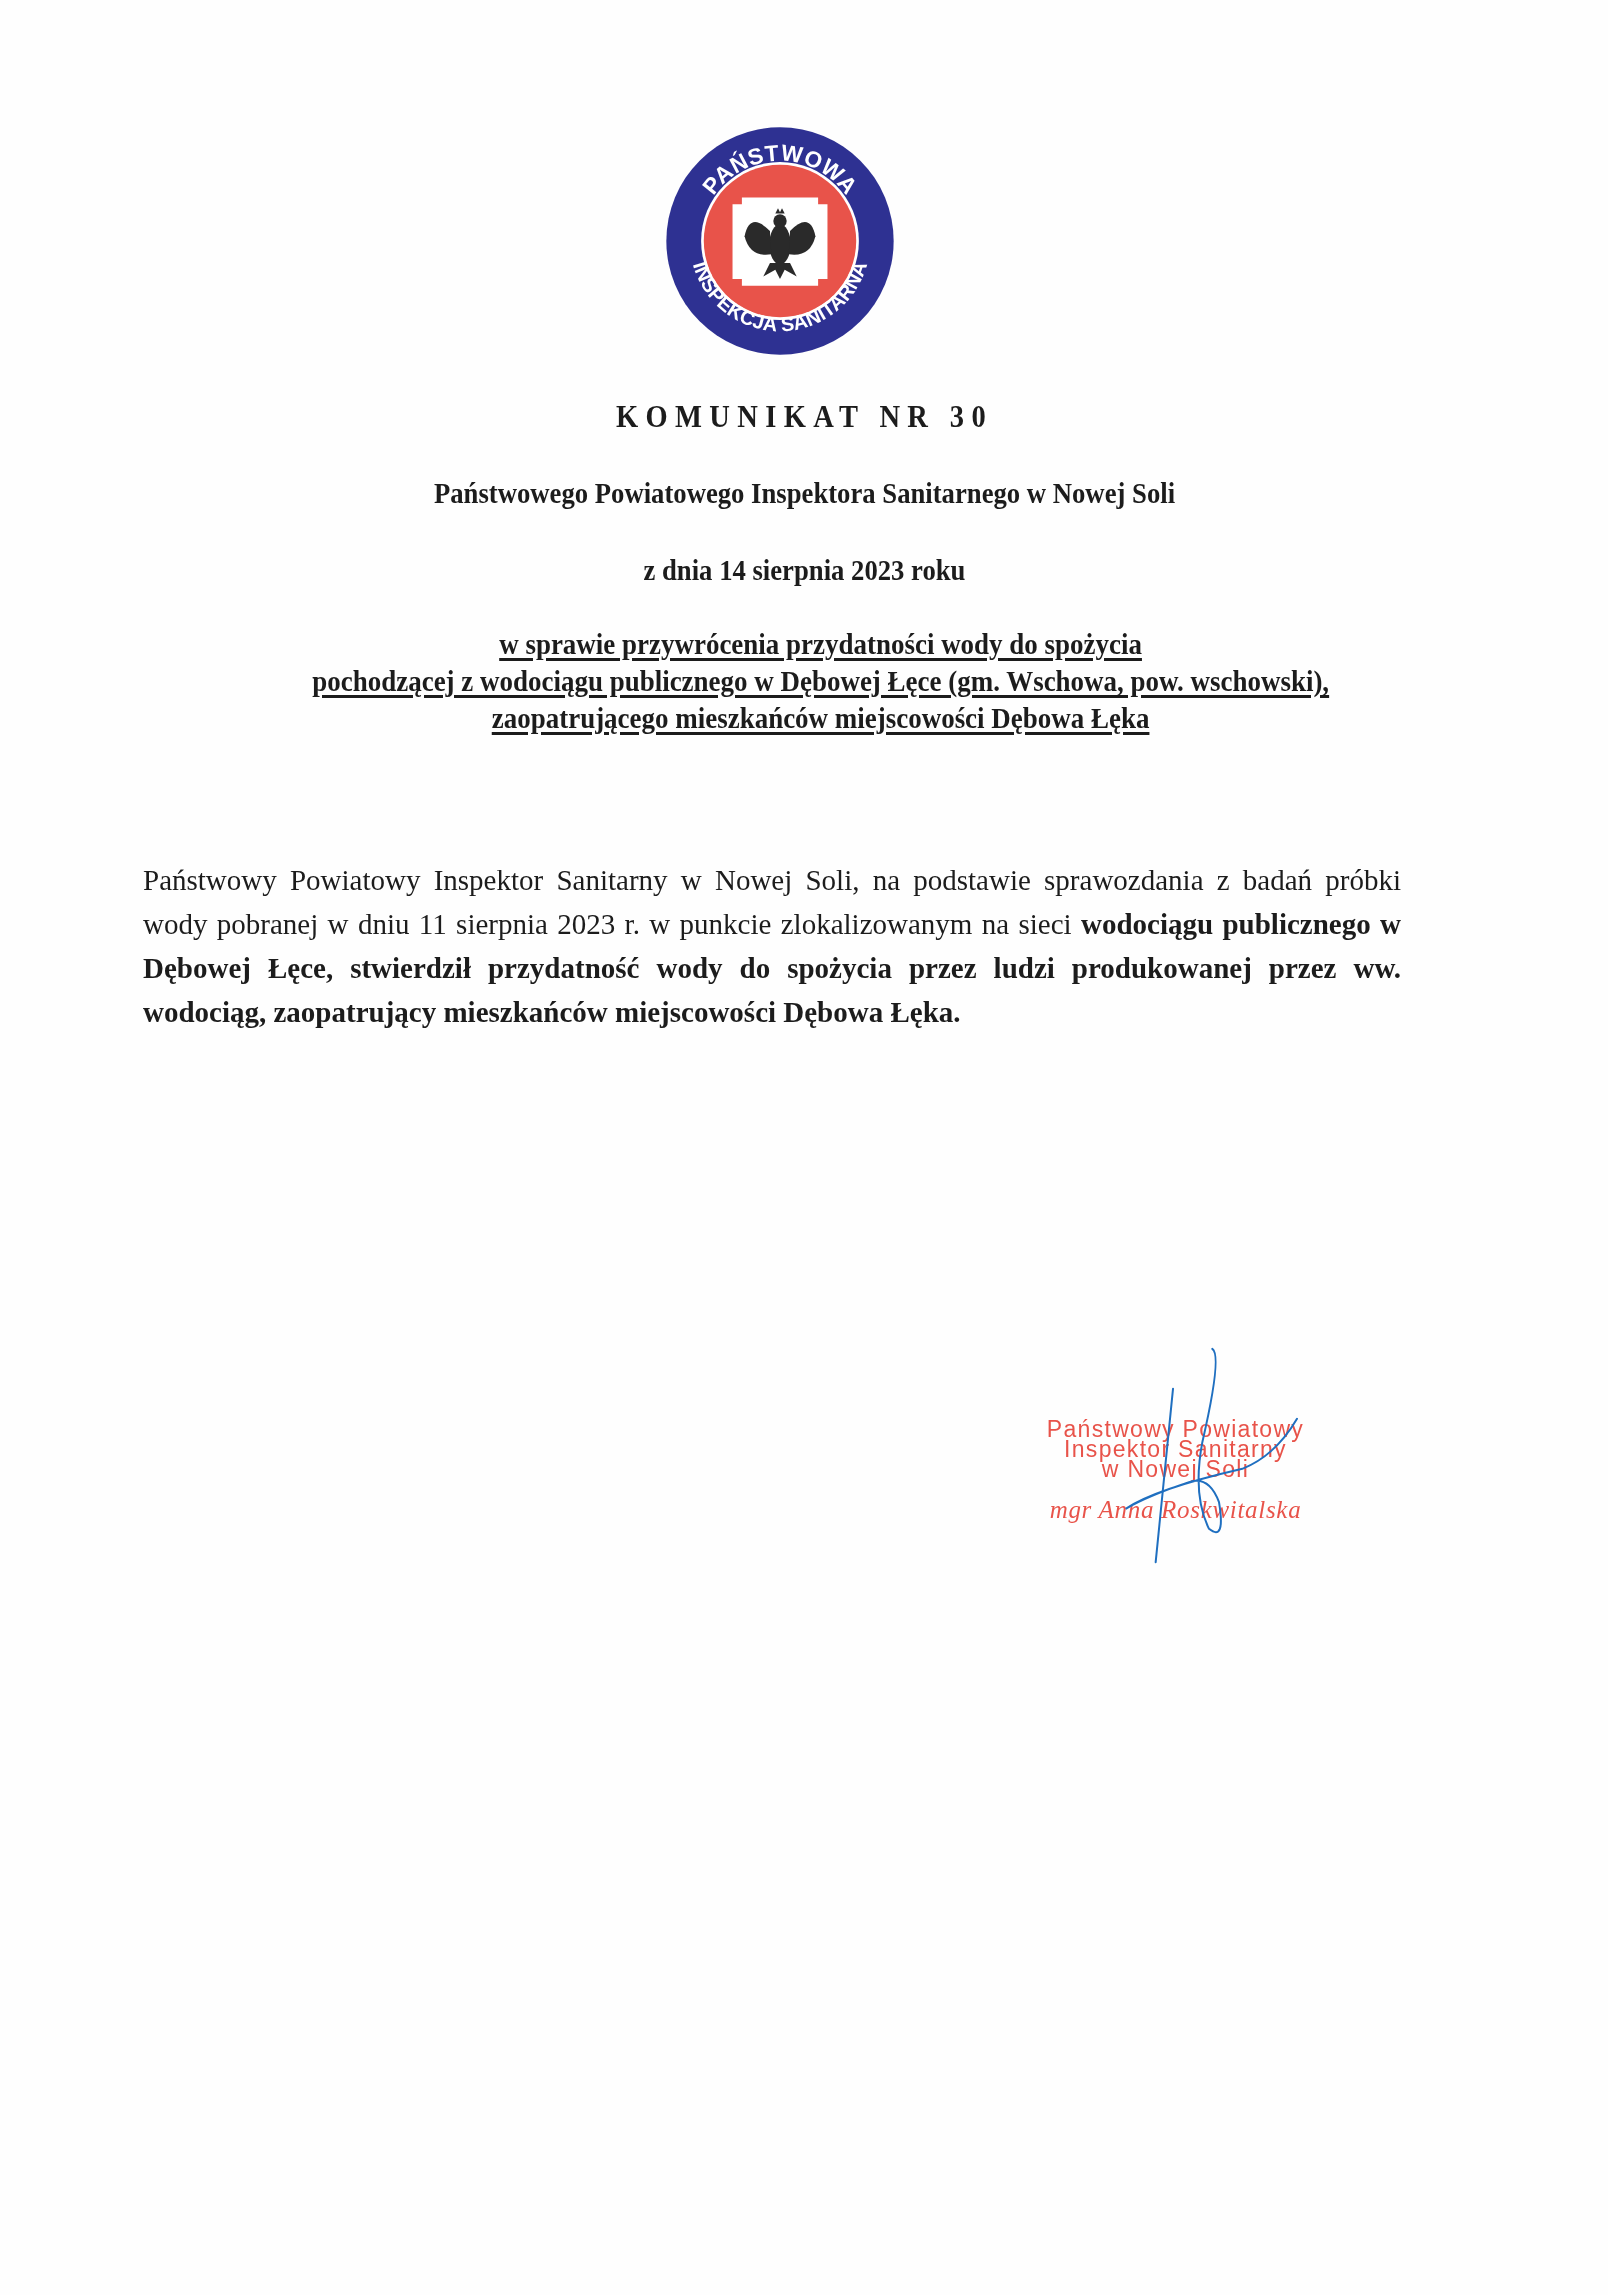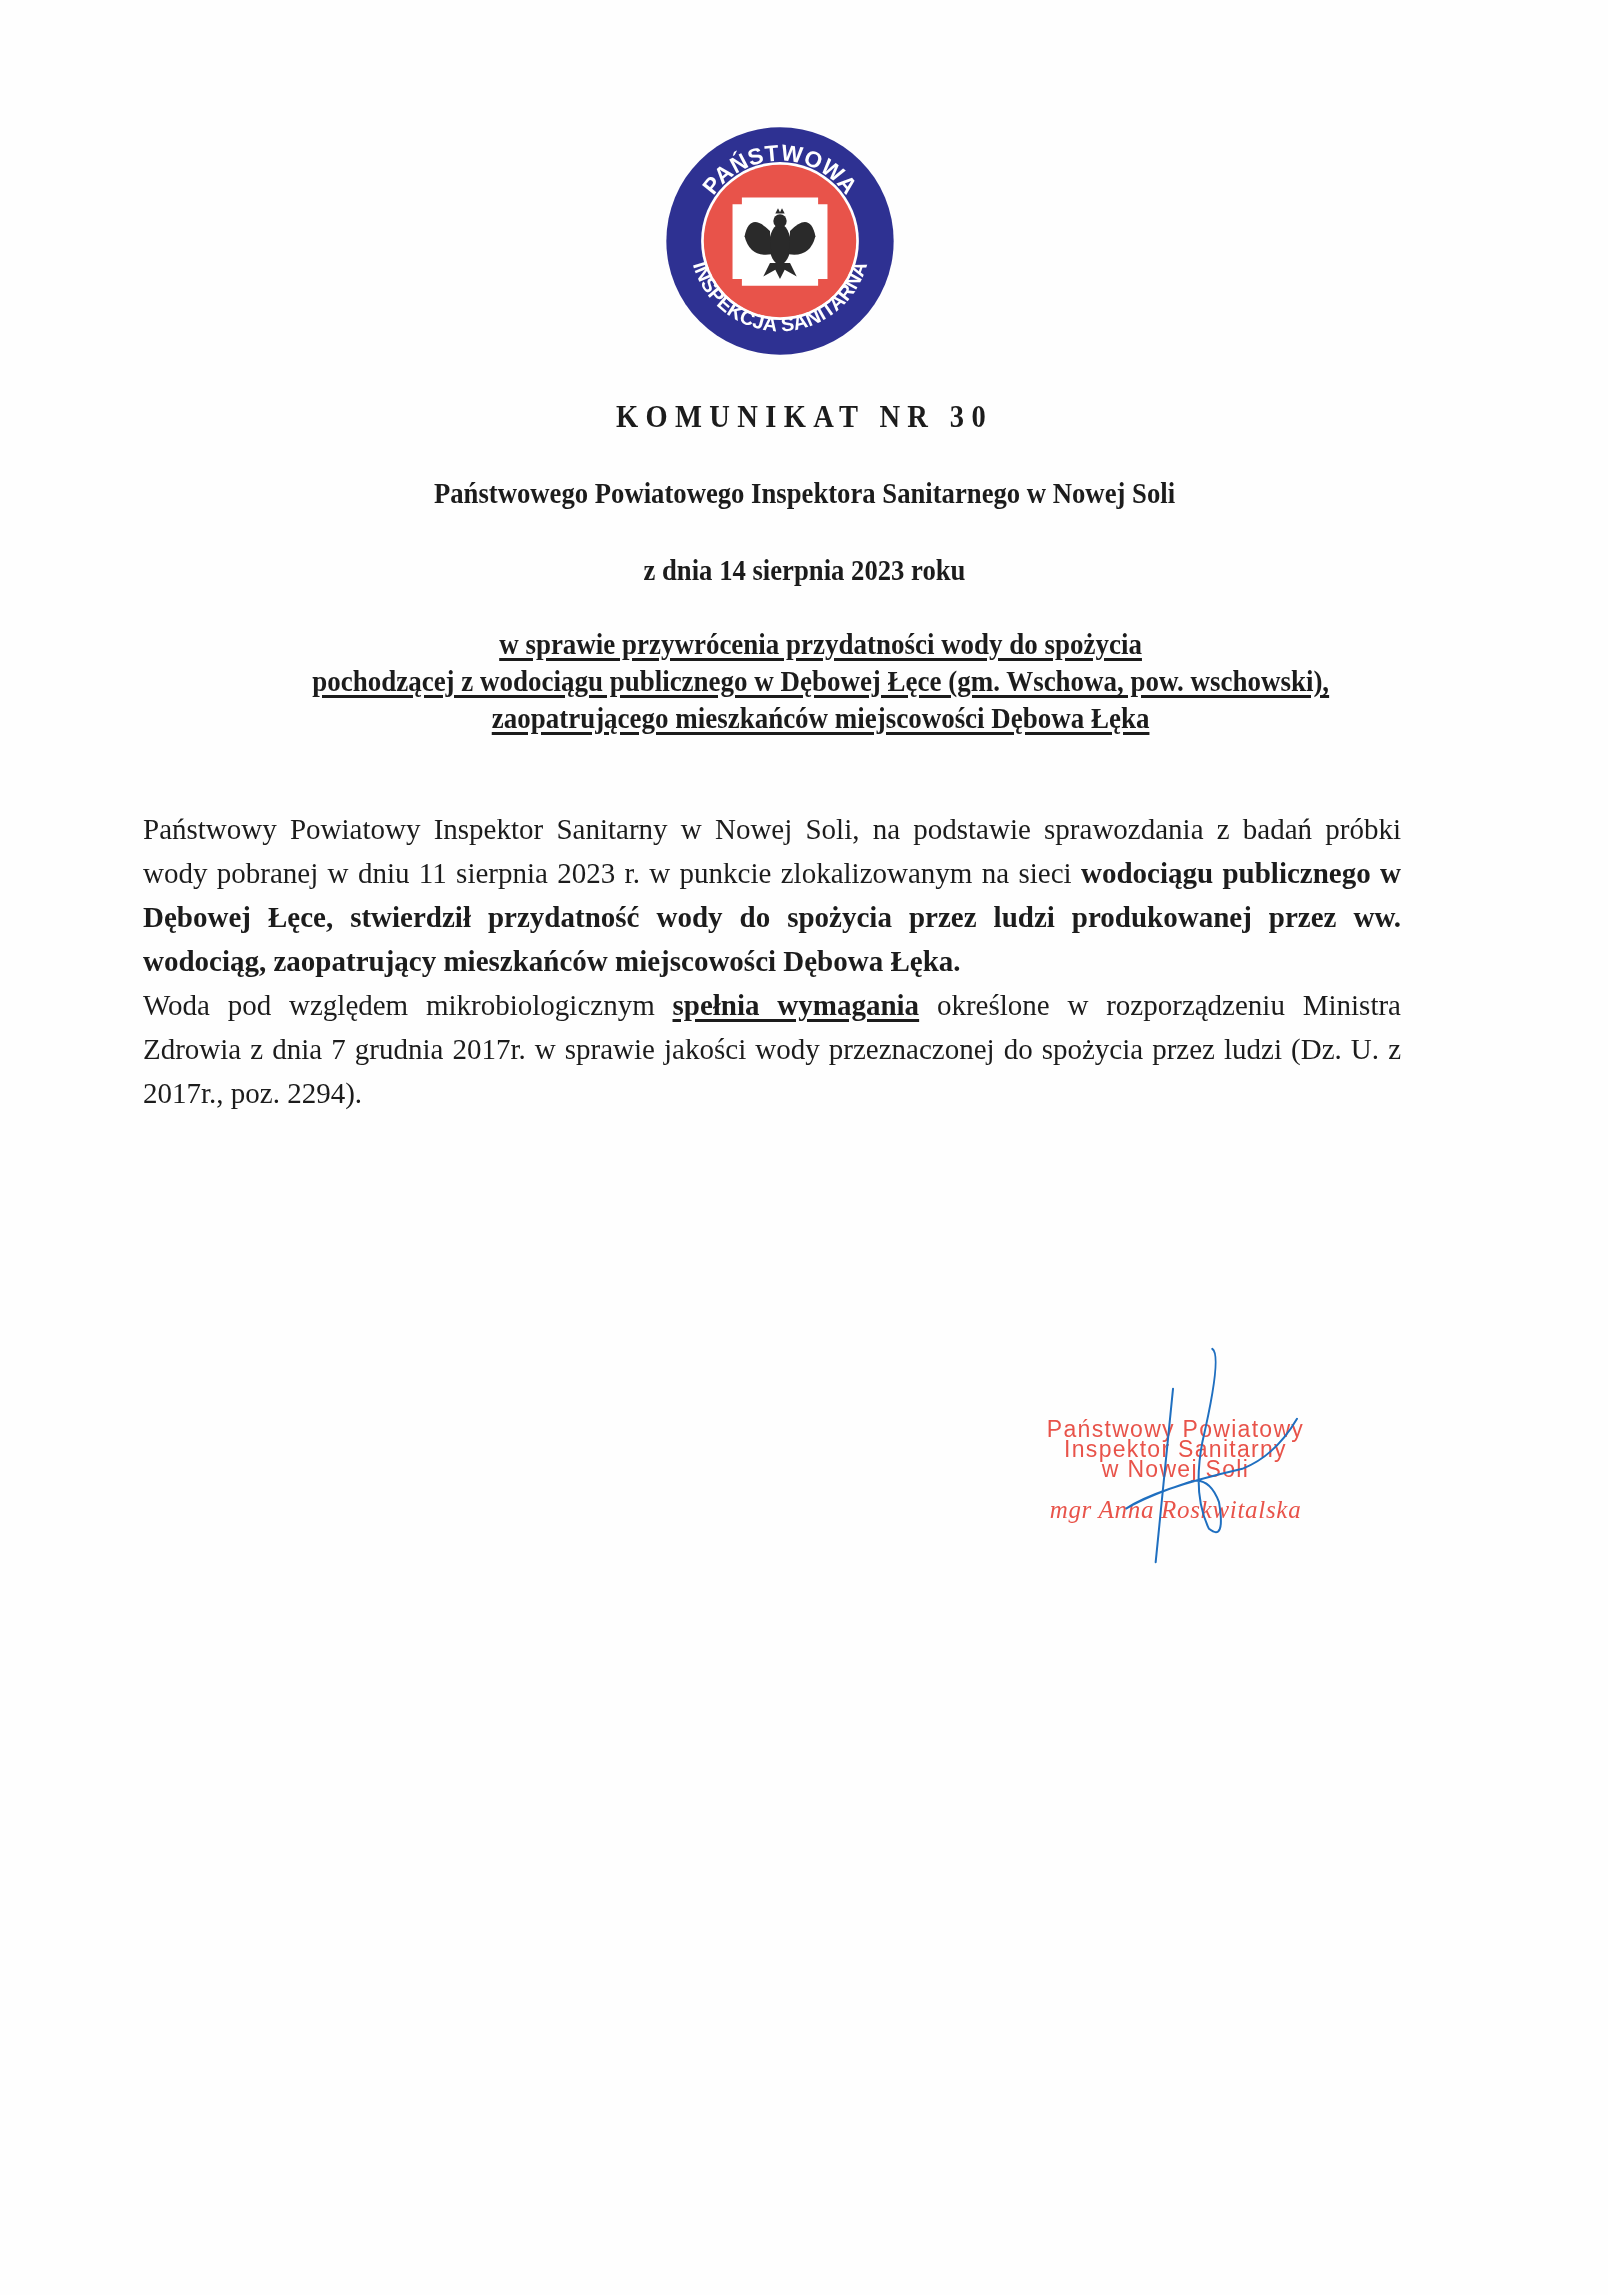--- a/index.html
+++ b/index.html
@@ -16,21 +16,21 @@
     .authority { top: 477px; font-size: 29px; transform: scaleX(0.92); }
     .date { top: 554px; font-size: 29px; transform: scaleX(0.92); }
 
     .subject { position: absolute; left: 16px; width: 1609px; top: 626px; text-align: center;
                font-weight: bold; font-size: 29px; line-height: 37px; }
     .subject div { display: block; }
     .subject span { text-decoration: underline; text-decoration-thickness: 2.7px; text-underline-offset: 4px;
                     display: inline-block; transform: scaleX(0.93); }
 
     
-    .body-text { position: absolute; left: 143px; width: 1258px; top: 807px;
+    .body-text { position: absolute; left: 143px; width: 1258px; top: 858px;
                  font-size: 29px; line-height: 44px; text-align: justify; }
     .body-text p { margin: 0; }
     .b { font-weight: bold; }
     .u { text-decoration: underline; text-decoration-thickness: 2.7px; text-underline-offset: 4px; font-weight: bold; }
 
     
     .stamp { position: absolute; left: 1022px; top: 1419px; width: 307px; text-align: center;
              color: #e8534a; font-family: "Liberation Sans", "DejaVu Sans", sans-serif; }
     .stamp .line { font-size: 23px; line-height: 20px; letter-spacing: 1.3px; }
     .stamp .name { font-family: "Liberation Serif", "DejaVu Serif", serif; font-style: italic;
@@ -72,21 +72,20 @@
   <div class="title date">z dnia 14 sierpnia 2023 roku</div>
 
   <div class="subject">
     <div><span>w sprawie przywrócenia przydatności wody do spożycia</span></div>
     <div><span>pochodzącej z wodociągu publicznego w Dębowej Łęce (gm. Wschowa, pow. wschowski),</span></div>
     <div><span>zaopatrującego mieszkańców miejscowości Dębowa Łęka</span></div>
   </div>
 
   <div class="body-text">
     <p><span>Państwowy Powiatowy Inspektor Sanitarny w Nowej Soli, na podstawie sprawozdania z badań próbki wody pobranej w dniu 11 sierpnia 2023 r. w punkcie zlokalizowanym na sieci </span><span class="b">wodociągu publicznego w Dębowej Łęce,  stwierdził przydatność wody do spożycia przez ludzi produkowanej przez ww. wodociąg, zaopatrujący mieszkańców miejscowości Dębowa Łęka.</span></p>
-    <p><span>Woda pod względem mikrobiologicznym </span><span class="u">spełnia wymagania</span><span> określone w rozporządzeniu Ministra Zdrowia z dnia 7 grudnia 2017r. w sprawie jakości wody przeznaczonej do spożycia przez ludzi (Dz. U. z 2017r., poz. 2294).</span></p>
   </div>
 
   <div class="stamp">
     <div class="line">Państwowy Powiatowy</div>
     <div class="line">Inspektor Sanitarny</div>
     <div class="line">w Nowej Soli</div>
     <div class="name">mgr Anna Roskwitalska</div>
   </div>
 
   <svg class="signature" viewBox="0 0 300 340" fill="none" stroke="#1f6fc0" stroke-width="3" stroke-linecap="round">

